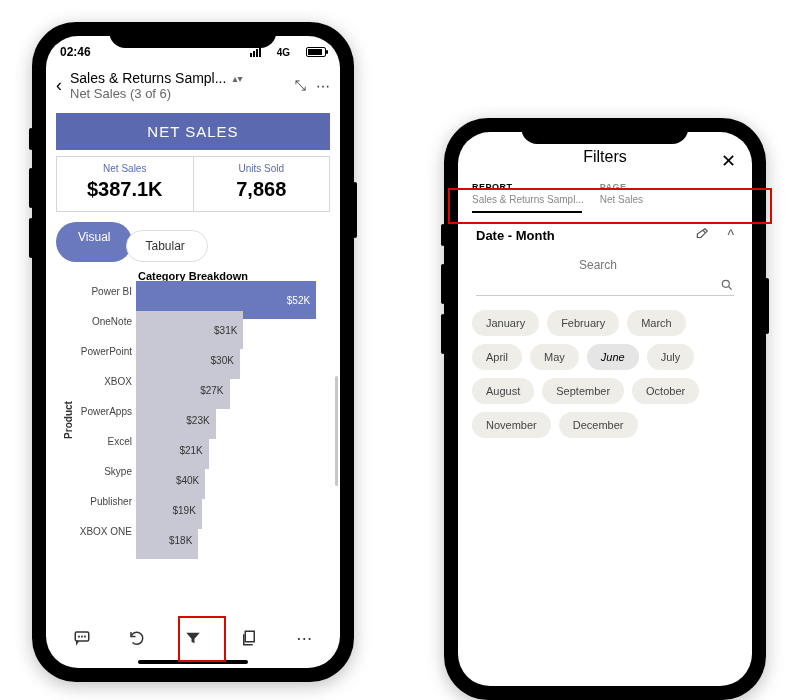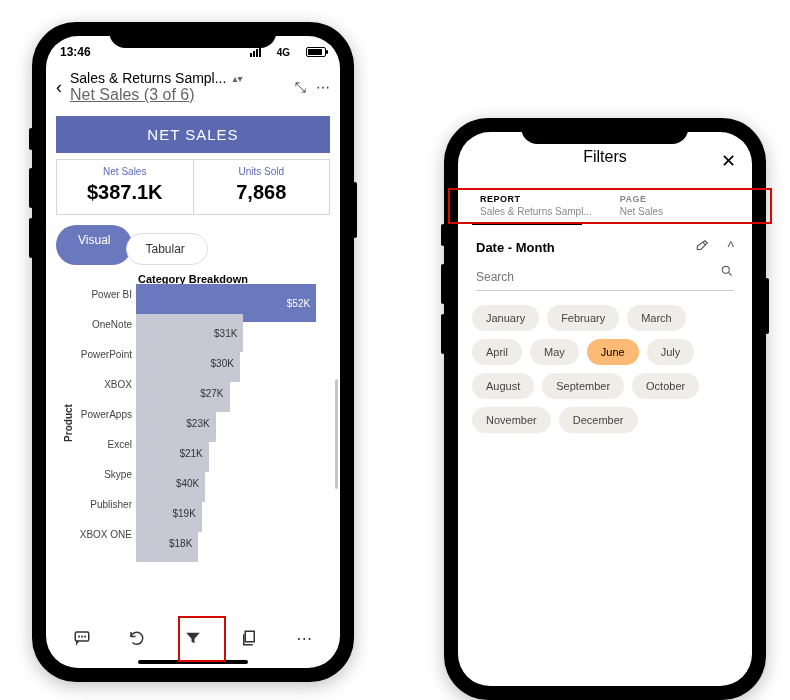--- a/index.html
+++ b/index.html
@@ -42,21 +42,21 @@
   .battery { width: 20px; height: 10px; border: 1px solid #000; border-radius: 2px; position: relative; }
   .battery::after { content:""; position:absolute; right:-3px; top:2px; width:2px; height:4px; background:#000; border-radius:1px; }
   .battery i { display:block; width:14px; height:6px; background:#000; margin:1px; }
 
   .app-header {
     display: flex; align-items: center; gap: 8px; padding: 2px 10px 8px 10px;
   }
   .app-header .back { font-size: 18px; }
   .app-header .titles { flex: 1; overflow: hidden; }
   .app-header .title-row { display: flex; align-items: center; gap: 6px; font-size: 14px; white-space: nowrap; overflow: hidden; text-overflow: ellipsis; }
-  .app-header .subtitle { font-size: 16px; color: #666; text-decoration: underline; }
+  .app-header .subtitle { font-size: 13px; color: #666; }
   .app-header .right-ico { font-size: 14px; color:#333; display:flex; gap:10px; align-items:center; }
 
   .banner {
     margin: 4px 10px 6px 10px; background: #5b6ab0; color: #fff;
     text-align: center; font-size: 15px; letter-spacing: 1px; padding: 10px 0;
   }
   .kpis {
     margin: 0 10px 6px 10px; border: 1px solid #d6d6d6;
     display: flex;
   }
@@ -93,53 +93,53 @@
 
   .bottom-bar { position:absolute; bottom:8px; left:0; right:0; height:44px; display:flex; justify-content:space-around; align-items:center; padding:0 8px;}
   .bb-item { width:30px; height:30px; display:flex; align-items:center; justify-content:center; font-size:16px; color:#333;}
   .home-ind { position:absolute; bottom:4px; left:50%; transform:translateX(-50%); width:110px; height:4px; background:#000; border-radius:3px; }
 
   .highlight { border:2px solid #d40900; position:absolute; pointer-events:none; }
 
   
   .f-header { display:flex; align-items:flex-start; justify-content:center; padding:16px 10px 10px 10px; font-size:16px; position:relative; }
   .f-header .close { position:absolute; right:16px; top:18px; font-size:18px; }
-  .f-tabs { display:flex; padding:6px 14px 0 22px; gap:28px; font-size:9px;margin-top:12px; }
+  .f-tabs { display:flex; padding:6px 14px 0 14px; gap:16px; font-size:9px; }
   .f-tab { display:flex; flex-direction:column; }
   .f-tab .t-lbl { font-weight:700; letter-spacing:.5px; color:#888; }
   .f-tab.active .t-lbl { color:#000; }
   .f-tab .t-val { font-size:10px; color:#888; margin-top:2px; }
   .f-tabs-ind { margin:6px 14px 0 14px; height:2px; background:#000; width:110px; }
 
   .f-field-row { display:flex; align-items:center; justify-content:space-between; padding:14px 18px 4px 18px; }
   .f-field-row .name { font-weight:700; font-size:13px; }
   .f-field-row .tools { display:flex; gap:18px; color:#555; font-size:14px; }
 
-  .search-row { margin:4px 18px 10px 18px; border-bottom:1px solid #ccc; display:flex; align-items:flex-start; }
+  .search-row { margin:4px 18px 10px 18px; border-bottom:1px solid #ccc; display:flex; align-items:flex-end;flex-direction:column; }
   .search-row input { flex:1; border:none; outline:none; padding:6px 0; font-size:12px; font-family:inherit; color:#333; }
   .search-row .mag { color:#666; font-size:14px; }
 
   .pills { padding:4px 14px; display:flex; flex-wrap:wrap; gap:8px; }
   .pill { background:#eeede8; color:#444; font-size:11px; padding:7px 14px; border-radius:16px; }
-  .pill.sel { background:#fdba74; color:#000; }
+  .pill.sel { background:#e5e5e5; color:#000;font-style:italic; }
 
 </style>
 </head>
 <body>
 
 <div class="phone" style="left:32px; top:22px; width:322px; height:660px;">
   <div class="side-btn l1"></div>
     <div class="side-btn l2"></div>
     <div class="side-btn l3"></div>
     <div class="side-btn r1"></div>
   <div class="notch"></div>
   <div class="screen">
 
     <div class="status-bar">
-      <span>13:46</span>
+      <span>02:46</span>
       <span class="right">
         <span class="signal">
             <i></i>
             <i></i>
             <i></i>
             <i></i>
           </span>
         <span style="font-size:10px;">4G</span>
         <span class="battery">
             <i></i>

